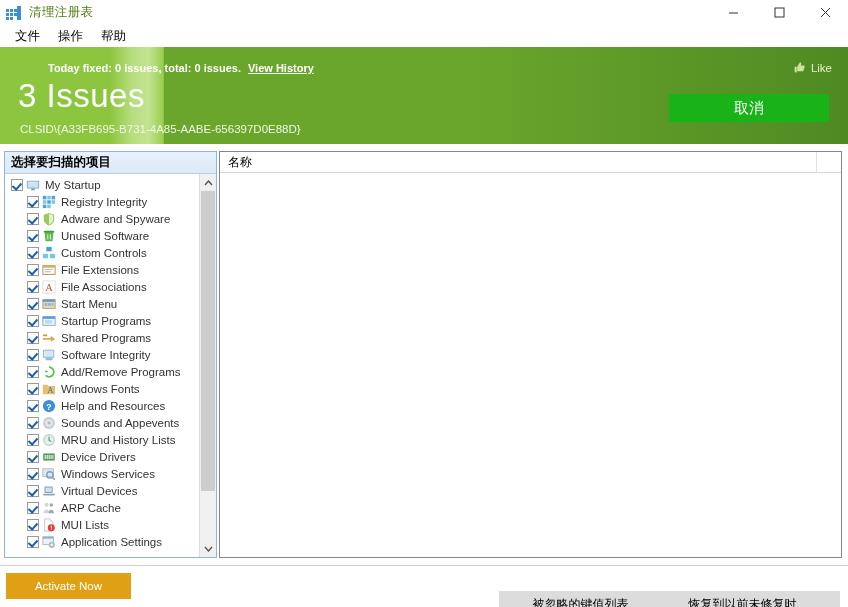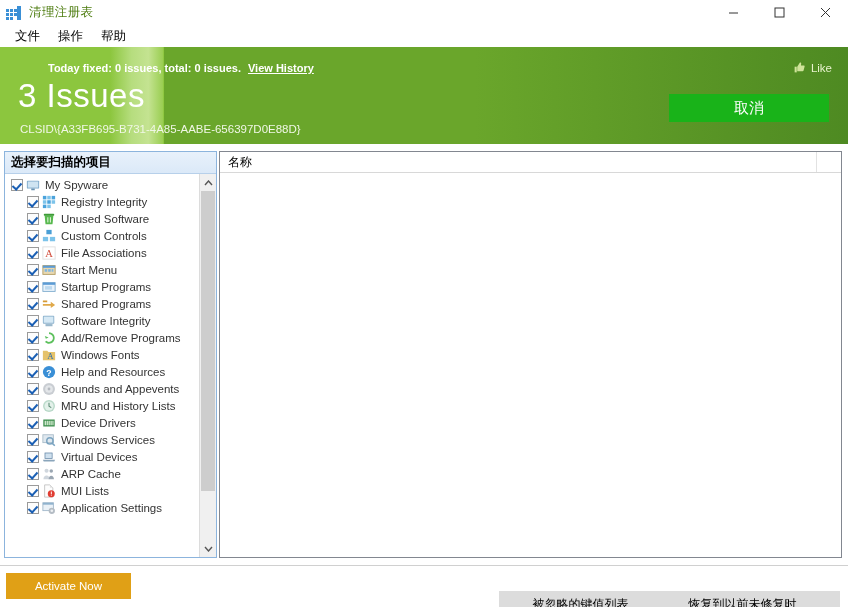--- a/index.html
+++ b/index.html
@@ -273,21 +273,21 @@
       <div class="tree" id="tree">
           <div class="tree-item">
             <span class="cb"></span>
             <span class="ic">
               <svg width="14" height="14" viewBox="0 0 16 16">
                 <rect x="1" y="3" width="14" height="9" rx="1" fill="#7ba7c9"></rect>
                 <rect x="2" y="4" width="12" height="7" fill="#cfe4f2"></rect>
                 <rect x="6" y="12" width="4" height="2" fill="#6a93b3"></rect>
               </svg>
             </span>
-            <span class="tlabel">My Spyware</span>
+            <span class="tlabel">My Startup</span>
           </div>
           <div class="tree-item child">
             <span class="cb"></span>
             <span class="ic">
               <svg width="14" height="14" viewBox="0 0 16 16">
                 <rect x="1" y="1" width="4" height="4" fill="#4aa3dc"></rect>
                 <rect x="6" y="1" width="4" height="4" fill="#7cc3ea"></rect>
                 <rect x="1" y="6" width="4" height="4" fill="#7cc3ea"></rect>
                 <rect x="6" y="6" width="4" height="4" fill="#4aa3dc"></rect>
                 <rect x="11" y="1" width="4" height="4" fill="#4aa3dc"></rect>
@@ -295,38 +295,60 @@
                 <rect x="1" y="11" width="4" height="4" fill="#4aa3dc"></rect>
                 <rect x="6" y="11" width="4" height="4" fill="#7cc3ea"></rect>
               </svg>
             </span>
             <span class="tlabel">Registry Integrity</span>
           </div>
           <div class="tree-item child">
             <span class="cb"></span>
             <span class="ic">
               <svg width="14" height="14" viewBox="0 0 16 16">
+                <path d="M8 1l6 2v5c0 4-3 6.5-6 7.5C5 14.5 2 12 2 8V3z" fill="#9ccb5a"></path>
+                <path d="M8 2.2l4.8 1.6V8c0 3.2-2.4 5.3-4.8 6.2z" fill="#e6f2d6"></path>
+              </svg>
+            </span>
+            <span class="tlabel">Adware and Spyware</span>
+          </div>
+          <div class="tree-item child">
+            <span class="cb"></span>
+            <span class="ic">
+              <svg width="14" height="14" viewBox="0 0 16 16">
                 <path d="M3 4h10l-1 10H4z" fill="#57b94e"></path>
                 <rect x="2" y="2" width="12" height="2.2" rx="1" fill="#3e9b38"></rect>
                 <rect x="6" y="6" width="1.3" height="6" fill="#d8f0d2"></rect>
                 <rect x="9" y="6" width="1.3" height="6" fill="#d8f0d2"></rect>
               </svg>
             </span>
             <span class="tlabel">Unused Software</span>
           </div>
           <div class="tree-item child">
             <span class="cb"></span>
             <span class="ic">
               <svg width="14" height="14" viewBox="0 0 16 16">
                 <rect x="5" y="1" width="6" height="5" fill="#4a9fd6"></rect>
                 <rect x="1" y="9" width="6" height="5" fill="#7cc3ea"></rect>
                 <rect x="9" y="9" width="6" height="5" fill="#7cc3ea"></rect>
               </svg>
             </span>
             <span class="tlabel">Custom Controls</span>
+          </div>
+          <div class="tree-item child">
+            <span class="cb"></span>
+            <span class="ic">
+              <svg width="14" height="14" viewBox="0 0 16 16">
+                <rect x="1" y="3" width="14" height="10" fill="#fdfdfd" stroke="#b08a4a"></rect>
+                <rect x="1" y="3" width="14" height="2.5" fill="#d9b36a"></rect>
+                <rect x="3" y="7" width="9" height="1" fill="#b0b0b0"></rect>
+                <rect x="3" y="9.5" width="7" height="1" fill="#b0b0b0"></rect>
+              </svg>
+            </span>
+            <span class="tlabel">File Extensions</span>
           </div>
           <div class="tree-item child">
             <span class="cb"></span>
             <span class="ic">
               <svg width="14" height="14" viewBox="0 0 16 16">
                 <rect x="1" y="1" width="14" height="14" fill="#fff" stroke="#ddd"></rect>
                 <text x="8" y="12.5" font-size="12" fill="#d14b3a" text-anchor="middle" font-family="Liberation Serif, serif">A</text>
               </svg>
             </span>
             <span class="tlabel">File Associations</span>

